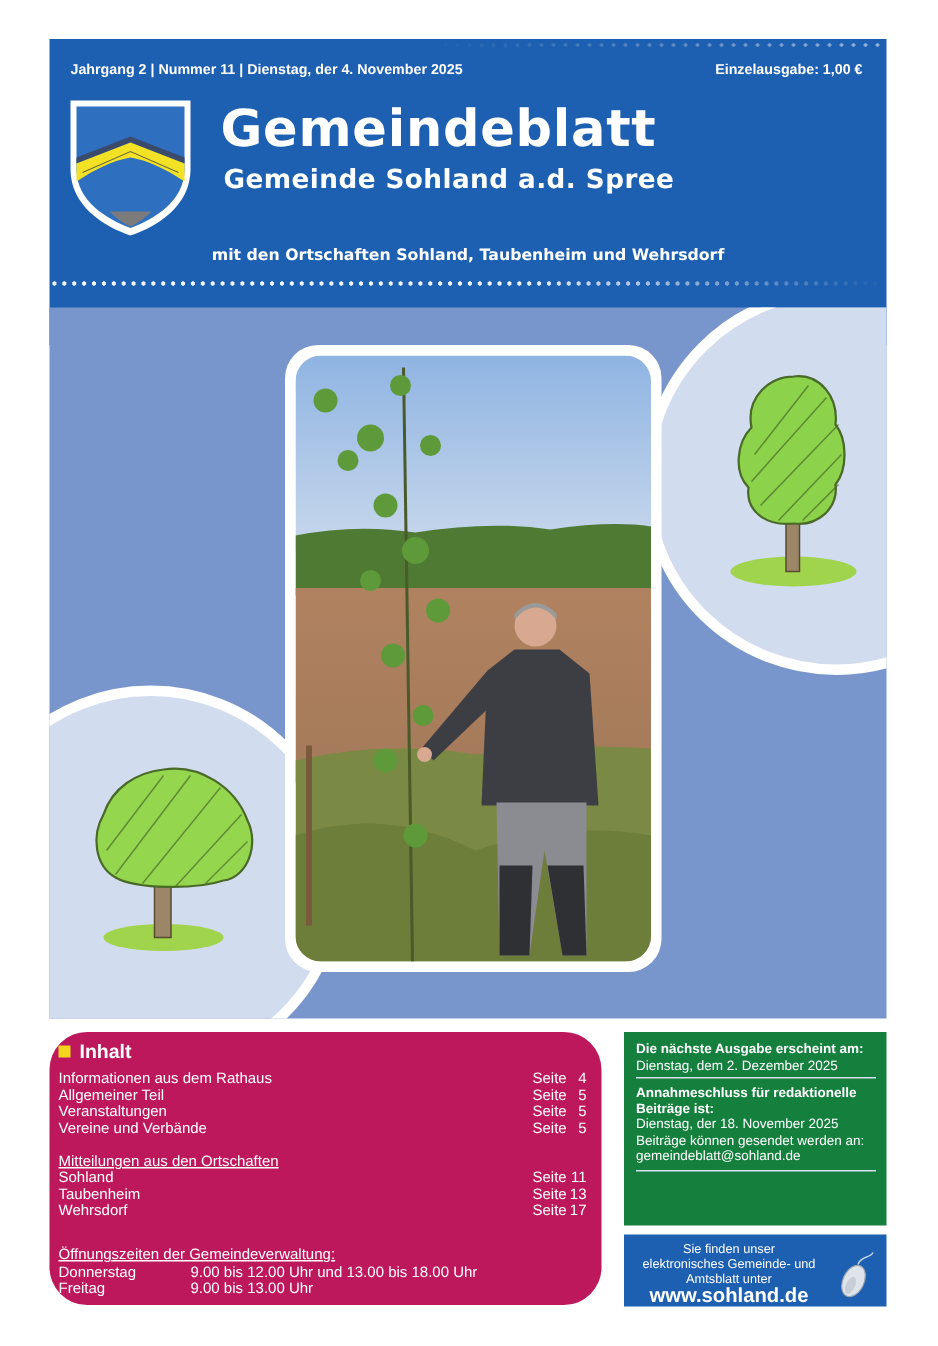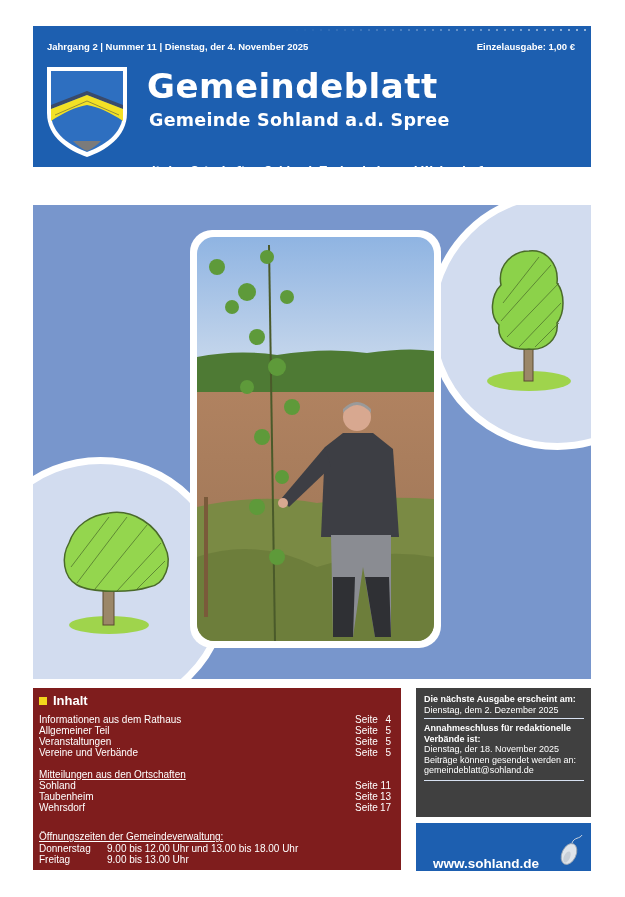--- a/index.html
+++ b/index.html
@@ -1,20 +1,20 @@
 <!DOCTYPE html>
 <html><head>
 <meta charset="utf-8">
 <style>
   html, body { margin:0; padding:0; }
   body { width:625px; height:897px; background:#ffffff; position:relative; overflow:hidden; font-family:"Liberation Sans", sans-serif; }
   .abs { position:absolute; }
 
   
-  .masthead { left:33px; top:26px; width:558px; height:141px; background:#1d5fb0; }
+  .masthead { left:33px; top:26px; width:558px; height:204px; background:#1d5fb0; }
   .dots-top { left:0; top:2px; width:558px; height:4px;
     background-image: radial-gradient(circle, rgba(255,255,255,0.55) 1px, transparent 1.3px);
     background-size:8px 4px; background-position:300px 0; background-repeat:repeat-x;
     -webkit-mask-image: linear-gradient(to right, transparent 0%, transparent 45%, #000 100%);
             mask-image: linear-gradient(to right, transparent 0%, transparent 45%, #000 100%); }
   .dots-bottom { left:0; top:160px; width:558px; height:6px;
     background-image: radial-gradient(circle, rgba(255,255,255,0.95) 1.3px, transparent 1.6px);
     background-size:6.6px 6px; background-repeat:repeat-x;
     -webkit-mask-image: linear-gradient(to right, #000 0%, #000 55%, transparent 100%);
             mask-image: linear-gradient(to right, #000 0%, #000 55%, transparent 100%); }
@@ -28,30 +28,30 @@
   
   .cover { left:33px; top:205px; width:558px; height:474px; background:#7896cc; overflow:hidden; }
   .circle-right { left:395px; top:-14px; width:245px; height:245px; border-radius:50%; background:#d2dcef; border:7px solid #ffffff; }
   .circle-left { left:-62px; top:252px; width:245px; height:245px; border-radius:50%; background:#d2dcef; border:7px solid #ffffff; }
   .photo-frame { left:157px; top:25px; width:251px; height:418px; background:#ffffff; border-radius:22px; }
   .photo { left:164px; top:32px; width:237px; height:404px; border-radius:17px; overflow:hidden; }
   .tree-right { left:446px; top:38px; width:100px; height:150px; }
   .tree-left { left:28px; top:302px; width:120px; height:130px; }
 
   
-  .inhalt { left:33px; top:688px; width:368px; height:182px; background:#7f1d1d; color:#fff; font-family:"Liberation Sans", sans-serif; }
+  .inhalt { left:33px; top:688px; width:368px; height:182px; background:#be185d; color:#fff; font-family:"Liberation Sans", sans-serif;border-radius:25px; }
   .inhalt-head { left:6px; top:5px; font-size:13px; font-weight:bold; display:flex; align-items:center; }
   .yellow-sq { width:8px; height:8px; background:#f3d61c; margin-right:6px; display:inline-block; }
   .toc-row { left:6px; width:352px; font-size:10px; line-height:11px; display:flex; justify-content:space-between; }
   .toc-page { width:36px; display:flex; justify-content:space-between;text-align:right; }
   .underline { text-decoration:underline; }
   .hours-row { left:6px; font-size:10px; line-height:11px; display:flex; }
-  .hours-day { width:68px; }
-
-  .next { left:416px; top:688px; width:175px; height:129px; background:#404040; color:#fff; font-size:9px; line-height:10.5px; }
+  .hours-day { width:88px; }
+
+  .next { left:416px; top:688px; width:175px; height:129px; background:#15803d; color:#fff; font-size:9px; line-height:10.5px; }
   .next .blk { position:absolute; left:8px; width:162px; }
   .next b { font-weight:bold; }
   .sep { position:absolute; left:8px; width:160px; height:1px; background:#d8e2f2; }
   .web { left:416px; top:823px; width:175px; height:48px; background:#1d5fb0; color:#fff; text-align:center; }
   .web-txt { left:0; width:140px; top:4px; font-size:8.5px; line-height:10px; }
   .web-url { left:0; width:140px; top:33px; font-size:13.5px; font-weight:bold; }
   .mouse { left:142px; top:10px; width:26px; height:34px; }
 </style>
 </head>
 <body>
@@ -221,28 +221,33 @@
 </div>
 
 <div class="abs next">
   <div class="blk" style="top:6px;">
     <b>Die nächste Ausgabe erscheint am:</b><br>
     <span>Dienstag, dem 2. Dezember 2025</span>
   </div>
   <div class="sep" style="top:30px;"></div>
   <div class="blk" style="top:35px;">
     <b>Annahmeschluss für redaktionelle</b><br>
-    <b>Verbände ist:</b><br>
+    <b>Beiträge ist:</b><br>
     <span>Dienstag, der 18. November 2025</span><br>
     <span>Beiträge können gesendet werden an:</span><br>
     <span>gemeindeblatt@sohland.de</span>
   </div>
   <div class="sep" style="top:92px;"></div>
 </div>
 
 <div class="abs web">
+  <div class="abs web-txt">
+    <span>Sie finden unser</span><br>
+    <span>elektronisches Gemeinde- und</span><br>
+    <span>Amtsblatt unter</span>
+  </div>
   <div class="abs web-url">www.sohland.de</div>
   <svg class="abs mouse" viewBox="0 0 26 34">
     <path d="M14 10 C16 4 22 6 24 2" stroke="#c9d3e0" stroke-width="1" fill="none"></path>
     <ellipse cx="11" cy="21" rx="7" ry="11" transform="rotate(25 11 21)" fill="#dfe4ea" stroke="#9aa4b0" stroke-width="0.8"></ellipse>
     <ellipse cx="9" cy="24" rx="3" ry="6" transform="rotate(25 9 24)" fill="#b8c0ca" opacity="0.6"></ellipse>
   </svg>
 </div>
 
 </body></html>

